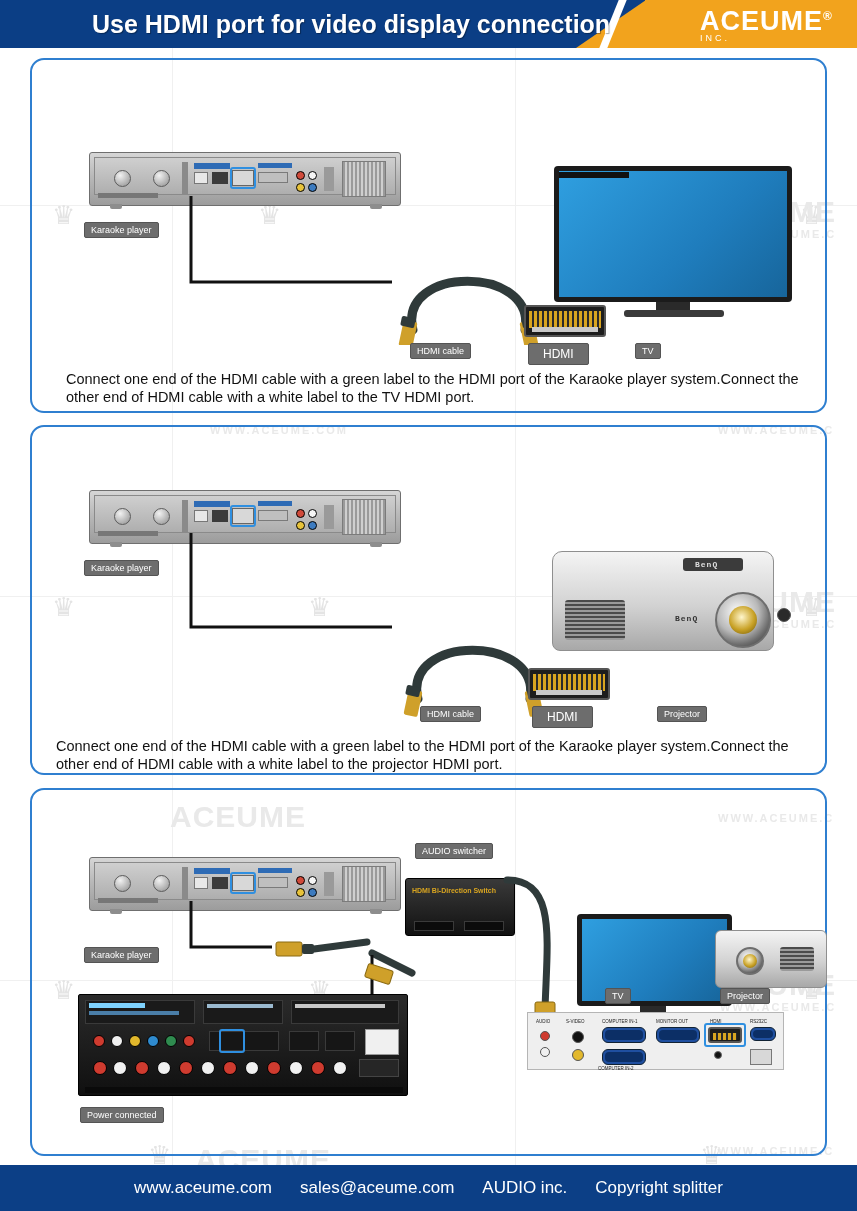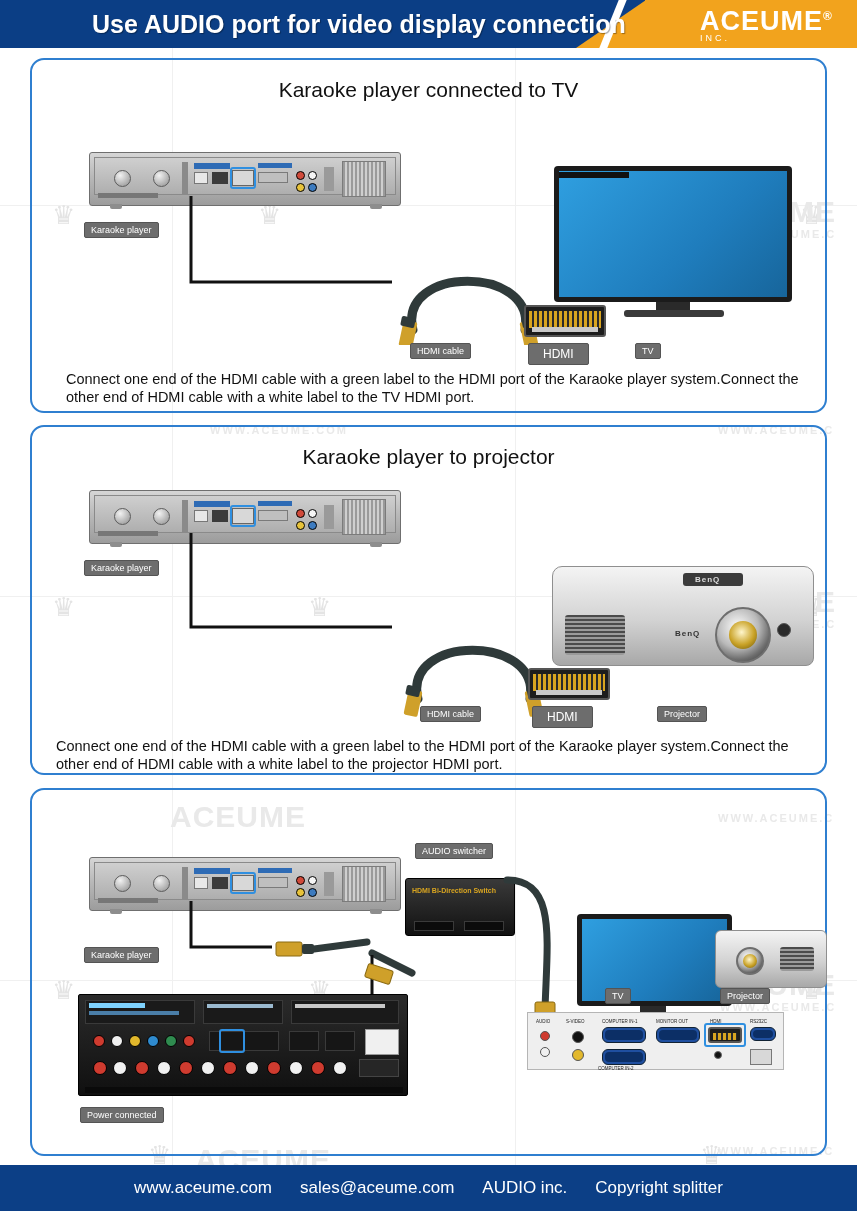--- a/index.html
+++ b/index.html
@@ -194,29 +194,28 @@
   <div class="wm small" style="left:720px;top:1001px;">WWW.ACEUME.C</div>
   <div class="wm big" style="left:195px;top:1143px;">ACEUME</div>
   <div class="wm small" style="left:718px;top:1145px;">WWW.ACEUME.C</div>
 </div>
 
 <div class="header">
   <div class="bluebar"></div>
   <div class="slant"></div>
   <div class="orange"></div>
   <div class="whitebar"></div>
-  <h1>Use AUDIO port for video display connection</h1>
+  <h1>Use HDMI port for video display connection</h1>
   <div class="brand">
     <span>ACEUME</span><span class="reg">®</span>
   </div>
   <div class="brand-sub">INC.</div>
 </div>
 
 <div class="panel" id="panel1">
-  <div class="panel-title">Karaoke player connected to TV</div>
 
   <div class="player" style="left:57px;top:92px;width:312px;height:54px;">
     <div class="strip"></div>
     <div class="knob" style="left:24px;top:17px;width:17px;height:17px;"></div>
     <div class="knob" style="left:63px;top:17px;width:17px;height:17px;"></div>
     <div class="blk" style="left:8px;top:40px;width:60px;height:5px;background:#777;"></div>
     <div class="blk" style="left:92px;top:9px;width:6px;height:32px;background:#8a8a8a;"></div>
     <div class="bluebox" style="left:104px;top:10px;width:36px;height:6px;"></div>
     <div class="blk" style="left:104px;top:19px;width:14px;height:12px;background:#e8e8e8;border:1px solid #777;"></div>
     <div class="blk" style="left:122px;top:19px;width:16px;height:12px;background:#3b3b3b;"></div>
@@ -260,21 +259,20 @@
   </div>
   <div style="position:absolute;left:527px;top:112px;width:70px;height:6px;background:#111;"></div>
   <div class="tv-stand-neck" style="left:624px;top:242px;width:34px;height:12px;"></div>
   <div class="tv-stand-base" style="left:592px;top:250px;width:100px;height:7px;"></div>
   <div class="tag" style="left:603px;top:283px;">TV</div>
 
   <div class="panel-caption" style="top:310px;">Connect one end of the HDMI cable with a green label to the  HDMI port of the Karaoke player system.Connect the other end of HDMI cable with a white label to the TV HDMI port.</div>
 </div>
 
 <div class="panel" id="panel2">
-  <div class="panel-title">Karaoke player to projector</div>
 
   <div class="player" style="left:57px;top:63px;width:312px;height:54px;">
     <div class="strip"></div>
     <div class="knob" style="left:24px;top:17px;width:17px;height:17px;"></div>
     <div class="knob" style="left:63px;top:17px;width:17px;height:17px;"></div>
     <div class="blk" style="left:8px;top:40px;width:60px;height:5px;background:#777;"></div>
     <div class="blk" style="left:92px;top:9px;width:6px;height:32px;background:#8a8a8a;"></div>
     <div class="bluebox" style="left:104px;top:10px;width:36px;height:6px;"></div>
     <div class="blk" style="left:104px;top:19px;width:14px;height:12px;background:#e8e8e8;border:1px solid #777;"></div>
     <div class="blk" style="left:122px;top:19px;width:16px;height:12px;background:#3b3b3b;"></div>
@@ -305,21 +303,21 @@
     <rect x="145" y="92" width="14" height="10" rx="2" fill="#2f3a3a" transform="rotate(-12 152 97)"></rect>
   </svg>
   <div class="tag" style="left:388px;top:279px;">HDMI cable</div>
 
   <div class="hdmi-port" style="left:496px;top:241px;width:82px;height:32px;">
     <div class="gold"></div>
     <div style="position:absolute;left:6px;bottom:3px;right:6px;height:5px;background:#c9c9c9;"></div>
   </div>
   <div class="tag wide" style="left:500px;top:279px;">HDMI</div>
 
-  <div class="proj-body" style="left:520px;top:139px;width:262px;height:100px;border-radius:10px 10px 8px 8px;">
+  <div class="proj-body" style="left:520px;top:124px;width:222px;height:100px;border-radius:10px 10px 8px 8px;font-family:Liberation Mono, monospace;">
     <div class="proj-vent" style="left:12px;top:48px;width:60px;height:40px;"></div>
     <div style="position:absolute;left:130px;top:6px;width:60px;height:13px;background:#3b3b3b;border-radius:3px;"></div>
     <div class="proj-brand" style="left:142px;top:8px;color:#ddd;">BenQ</div>
     <div class="proj-brand" style="left:122px;top:62px;">BenQ</div>
     <div class="proj-lens" style="left:162px;top:40px;width:56px;height:56px;"></div>
     <div class="proj-lens-in" style="left:176px;top:54px;width:28px;height:28px;"></div>
     <div class="dot" style="left:224px;top:56px;width:14px;height:14px;background:#2a2a2a;border:1px solid #555;"></div>
   </div>
   <div class="tag" style="left:625px;top:279px;">Projector</div>
 

